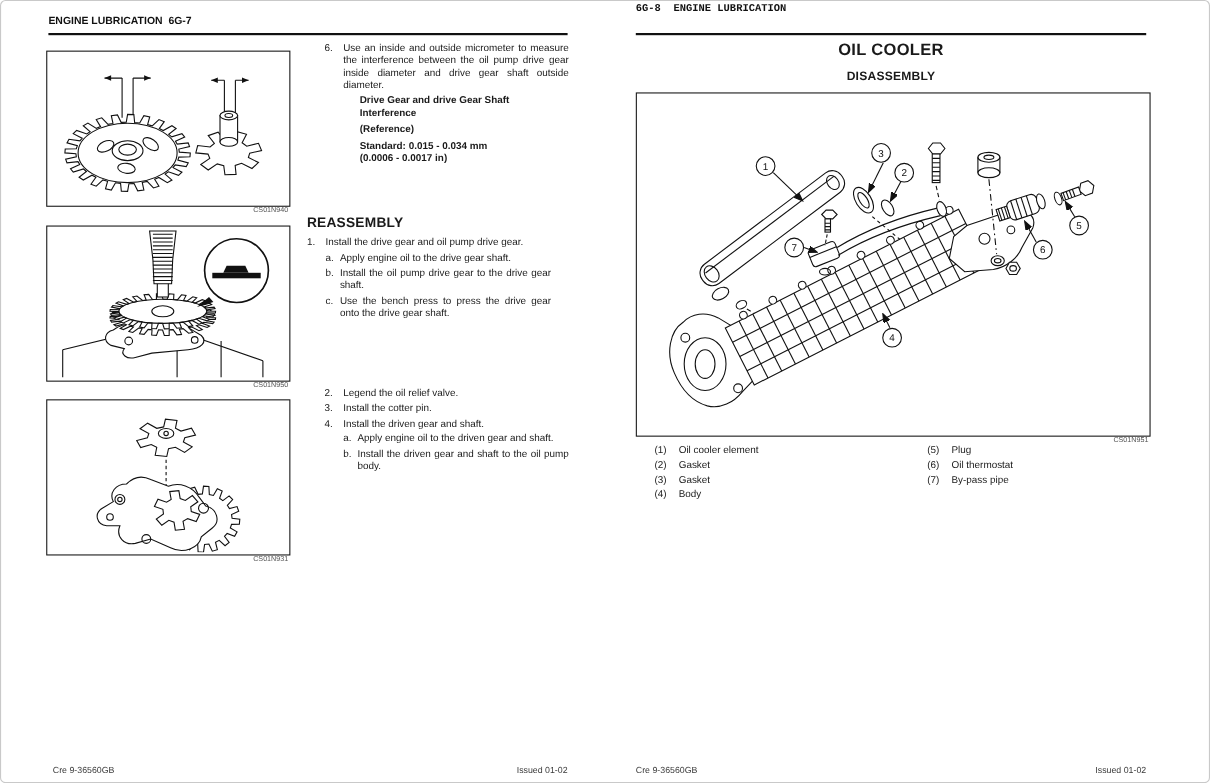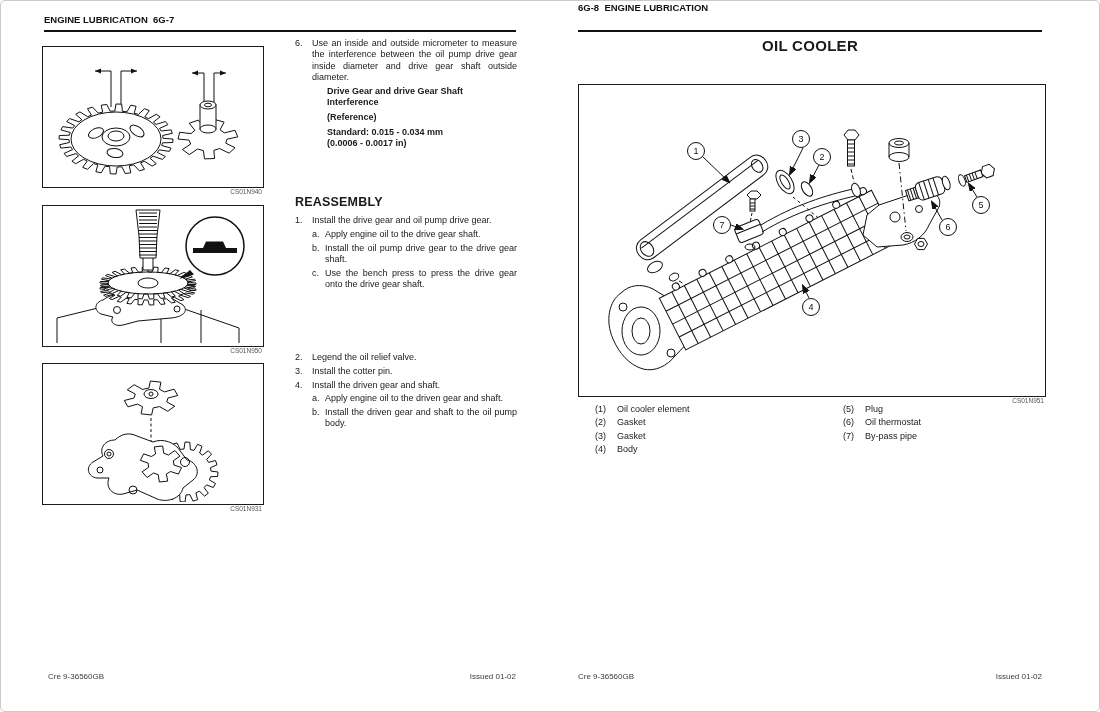--- a/index.html
+++ b/index.html
@@ -21,21 +21,21 @@
   .spec{font-weight:bold;margin-left:32px;}
   .h-reassembly{font-size:12.5px;font-weight:bold;letter-spacing:0.2px;margin-bottom:7px;}
   .title-big{font-size:15px;font-weight:bold;text-align:center;letter-spacing:0.3px;}
   .title-sub{font-size:11px;font-weight:bold;text-align:center;letter-spacing:0.2px;}
   .legend-title{font-size:9.5px;font-weight:bold;margin-bottom:3px;}
   .leg-cols{display:flex;}
   .leg-col1{width:248px;}
   .leg-col2{flex:1;}
   .leg-row{display:flex;line-height:13.4px;font-size:9px;}
   .leg-num{width:22px;flex:none;margin-left:17px;}
-  .footer{font-size:8px;color:#3a3a3a;}
+  .footer{font-size:8px;color:#3a3a3a;margin-top:24px;}
   svg{display:block;}
   svg text{font-family:"Liberation Sans", sans-serif;fill:#111;stroke:none;}
   .callout-text{font-size:9px;}
 </style>
 </head>
 <body>
 
 <div id="page">
   <div class="canvas-border"></div>
 
@@ -142,21 +142,21 @@
     <div class="li">
       <span class="num">6.</span>
       <span class="txt">Use an inside and outside micrometer to measure the interference between the oil pump drive gear inside diameter and drive gear shaft outside diameter.</span>
     </div>
     <div class="spec" style="margin-top:3px;">Drive Gear and drive Gear Shaft Interference</div>
     <div class="spec" style="margin-top:3px;">(Reference)</div>
     <div class="spec" style="margin-top:4px;">Standard: 0.015 - 0.034 mm</div>
     <div class="spec">(0.0006 - 0.0017 in)</div>
   </div>
 
-  <div class="abs bodytxt" style="left:295px;top:197px;width:222px;">
+  <div class="abs bodytxt" style="left:279px;top:197px;width:222px;">
     <div class="h-reassembly">REASSEMBLY</div>
     <div class="li">
       <span class="num">1.</span>
       <span class="txt">Install the drive gear and oil pump drive gear.</span>
     </div>
     <div class="li sub">
       <span class="num2">a.</span>
       <span class="txt">Apply engine oil to the drive gear shaft.</span>
     </div>
     <div class="li sub">
@@ -188,24 +188,25 @@
     </div>
     <div class="li sub">
       <span class="num2">b.</span>
       <span class="txt">Install the driven gear and shaft to the oil pump body.</span>
     </div>
   </div>
 
   <div class="abs footer" style="left:48px;top:672px;">Cre 9-36560GB</div>
   <div class="abs footer" style="left:44px;top:672px;width:472px;text-align:right;">Issued 01-02</div>
 
-  <div class="abs hdr" style="left:578px;top:2px;">6G-8  ENGINE LUBRICATION</div>
+  <div class="abs hdr" style="left:578px;top:2px;font-family:Liberation Mono, monospace;">6G-8  ENGINE LUBRICATION</div>
   <div class="abs rule" style="left:578px;top:30px;width:464px;"></div>
 
   <div class="abs title-big" style="left:578px;top:37px;width:464px;">OIL COOLER</div>
+  <div class="abs title-sub" style="left:578px;top:64px;width:464px;">DISASSEMBLY</div>
 
   <div class="abs figbox" style="left:578px;top:84px;width:466px;height:311px;">
     <svg viewBox="0 0 464 309" width="464" height="309" fill="none" stroke="#111" stroke-width="1">
       <defs>
         <marker id="arr" markerWidth="9" markerHeight="8" refX="7" refY="3" orient="auto">
           <path d="M0,0 L8,3 L0,6 Z" fill="#111"></path>
         </marker>
       </defs>
 
       <g transform="translate(60,170) rotate(-37)">

